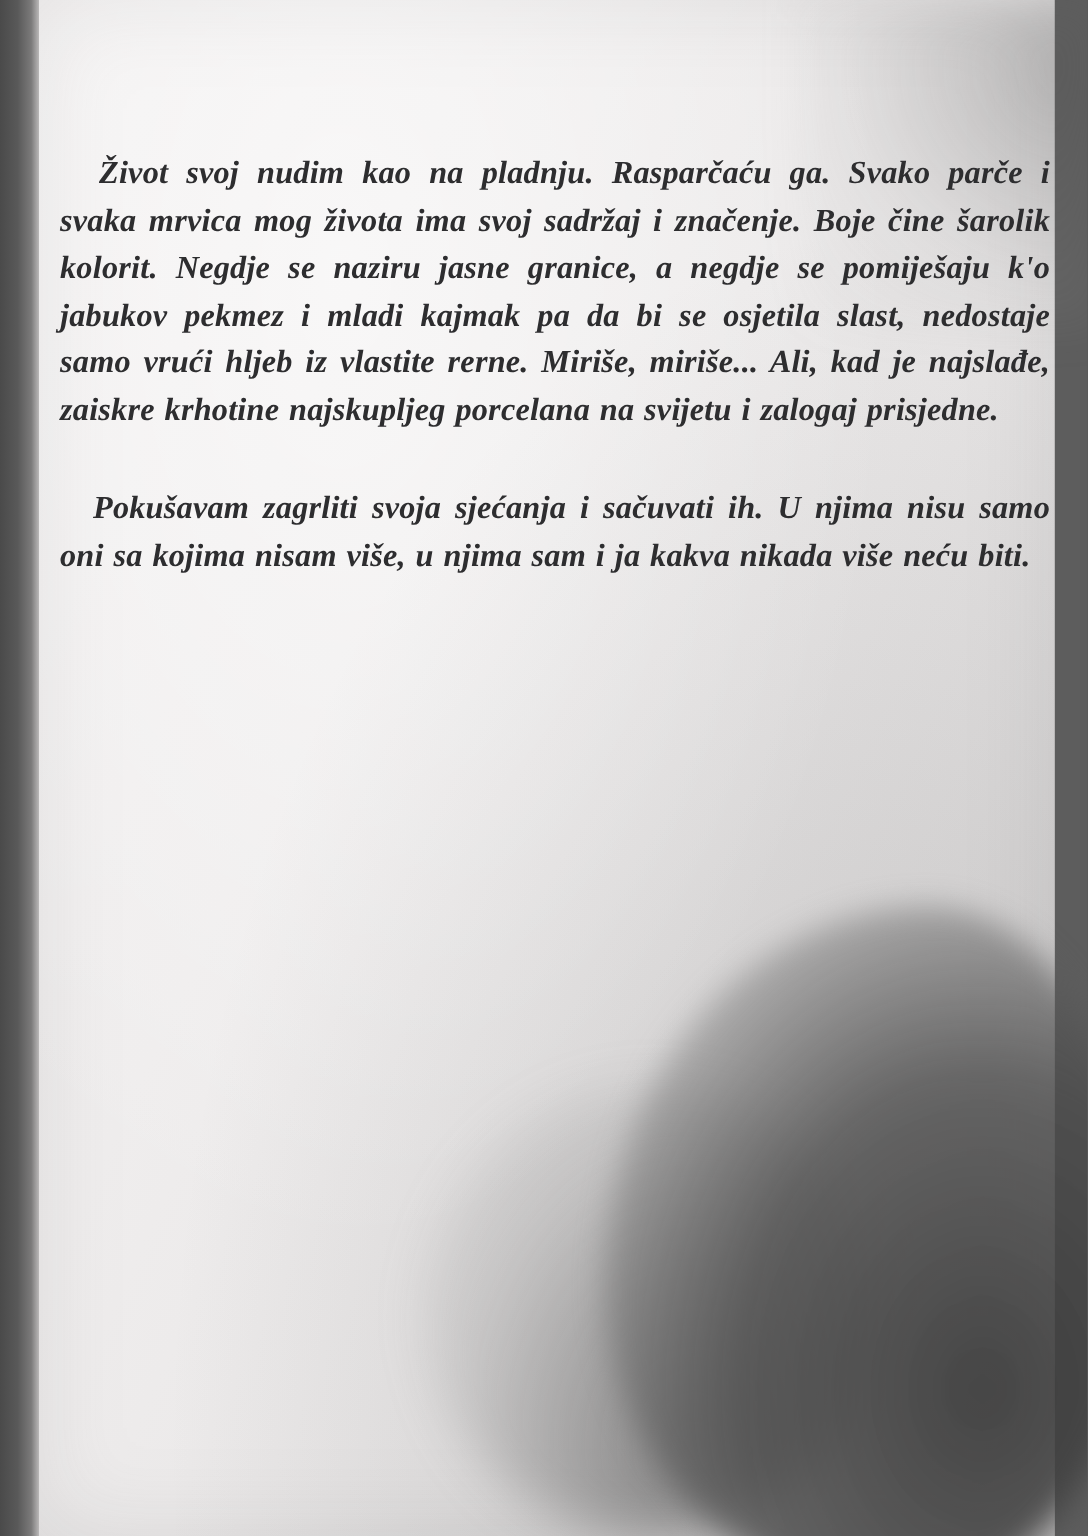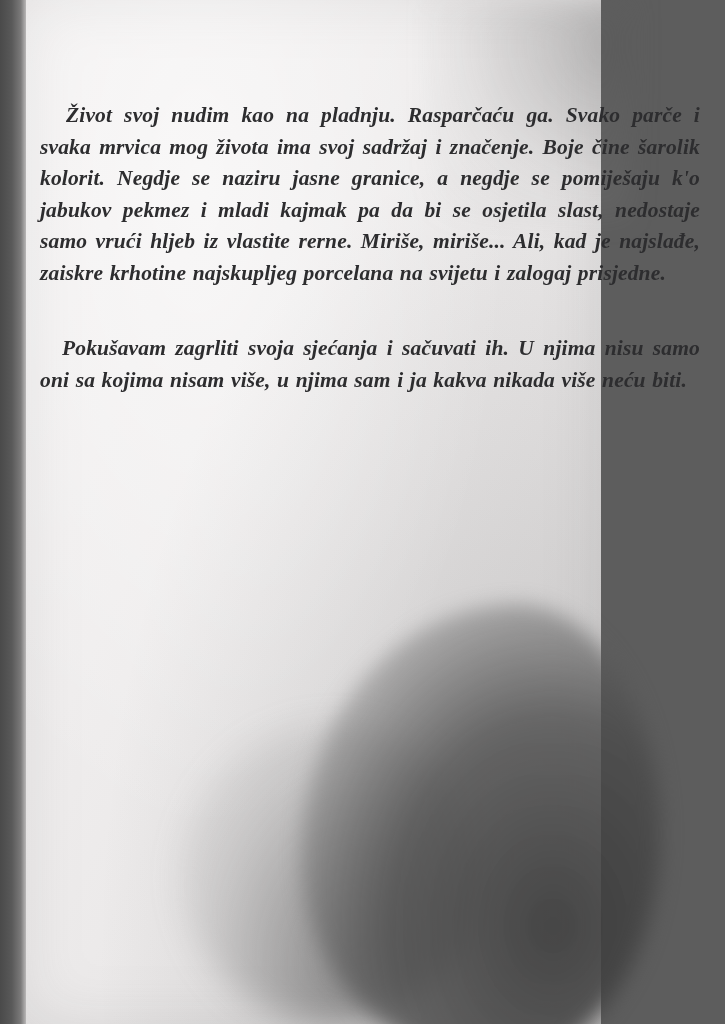--- a/index.html
+++ b/index.html
@@ -13,21 +13,21 @@
     height: 1024px;
     overflow: hidden;
     background: #5d5d5d;
     font-family: "Liberation Serif", serif;
   }
   
   #sheet {
     position: absolute;
     left: 24px;
     top: 0px;
-    width: 577px;
+    width: 679px;
     height: 1024px;
     background: #eceaea;
     background-image:
       linear-gradient(115deg, #f3f1f1 0%, #efeded 35%, #e9e7e7 62%, #e2e0e0 82%, #dad8d8 100%);
     box-shadow: inset 0 0 60px rgba(120,120,120,0.18);
   }
   
   #sheet::before {
     content: "";
     position: absolute;
@@ -96,21 +96,21 @@
     text-align: justify;
     text-justify: inter-word;
     margin: 0;
     letter-spacing: 0.15px;
     word-spacing: 1px;
   }
   .para.first {
     text-indent: 26px;
   }
   .para + .para {
-    margin-top: 44px;
+    margin-top: 34px;
   }
   .para.second {
     text-indent: 22px;
   }
 </style>
 </head>
 <body>
 
 <div id="page">
 

